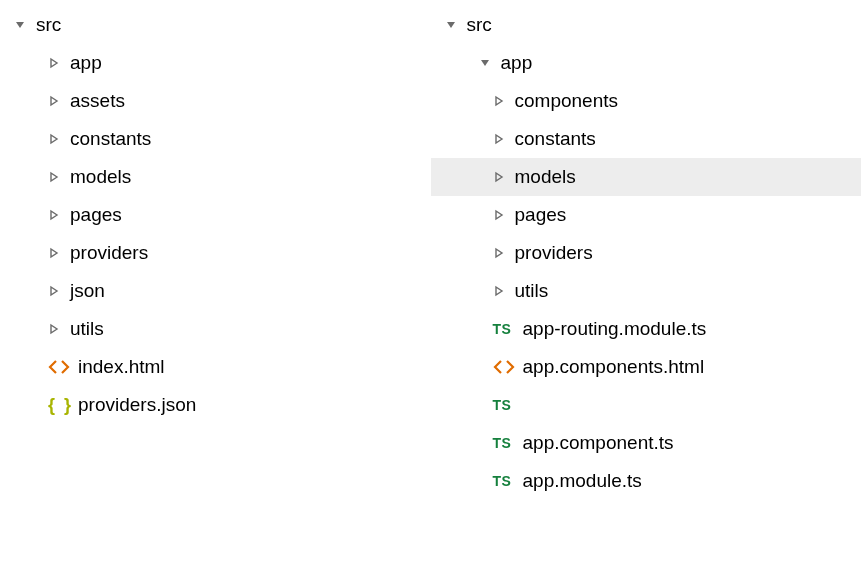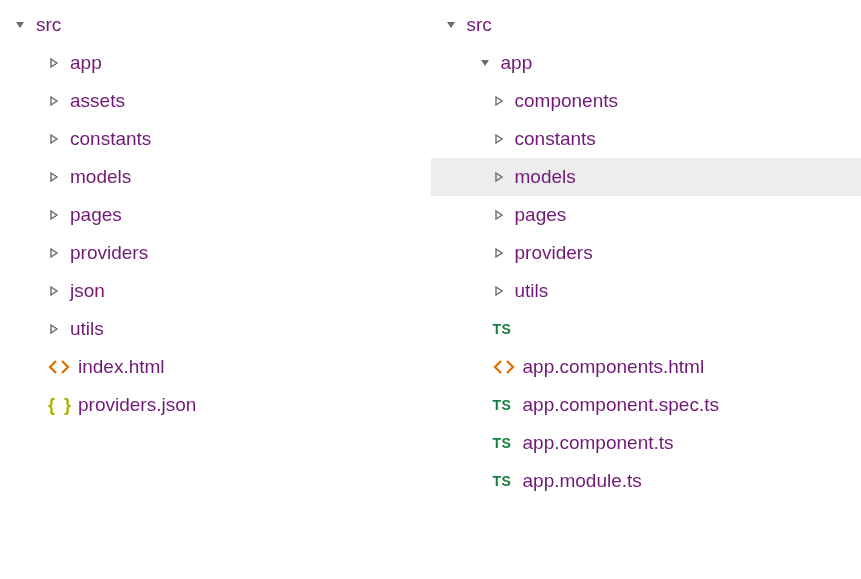--- a/index.html
+++ b/index.html
@@ -44,21 +44,21 @@
     justify-content: flex-start;
     font-weight: 700;
     font-size: 14px;
     letter-spacing: 0.5px;
   }
   .file-icon.ts { color: #15803d; }
   .file-icon.js { color: #c2a400; }
   .file-icon.html-ico { color: #e06c00; }
   .file-icon.json-ico { color: #a8b400; font-weight:700; font-size:18px; letter-spacing:2px;}
   .label {
-    color: #701a75;
+    color: #000000;
   }
 </style>
 </head>
 <body>
 
 <div class="panel" id="panel-left">
     <div class="row indent0">
       <span class="arrow">
         <svg width="12" height="12" viewBox="0 0 12 12">
           <polygon points="2,3 10,3 6,9" fill="#6b6b6b"></polygon>
@@ -204,33 +204,33 @@
     <div class="row indent2">
       <span class="arrow">
         <svg width="12" height="12" viewBox="0 0 12 12">
           <polygon points="3,2 9,6 3,10" fill="none" stroke="#6b6b6b" stroke-width="1.4"></polygon>
         </svg>
       </span>
       <span class="label">utils</span>
     </div>
     <div class="row indent2">
       <span class="file-icon ts">TS</span>
+      <span class="label">app-routing.module.ts</span>
     </div>
     <div class="row indent2">
       <span class="file-icon html-ico">
         <svg width="22" height="16" viewBox="0 0 22 16">
           <polyline points="8,2 2,8 8,14" fill="none" stroke="#e06c00" stroke-width="2.2"></polyline>
           <polyline points="14,2 20,8 14,14" fill="none" stroke="#e06c00" stroke-width="2.2"></polyline>
         </svg>
       </span>
       <span class="label">app.components.html</span>
     </div>
     <div class="row indent2">
       <span class="file-icon ts">TS</span>
-      <span class="label">app.component.spec.ts</span>
     </div>
     <div class="row indent2">
       <span class="file-icon ts">TS</span>
       <span class="label">app.component.ts</span>
     </div>
     <div class="row indent2">
       <span class="file-icon ts">TS</span>
       <span class="label">app.module.ts</span>
     </div>
   </div>

